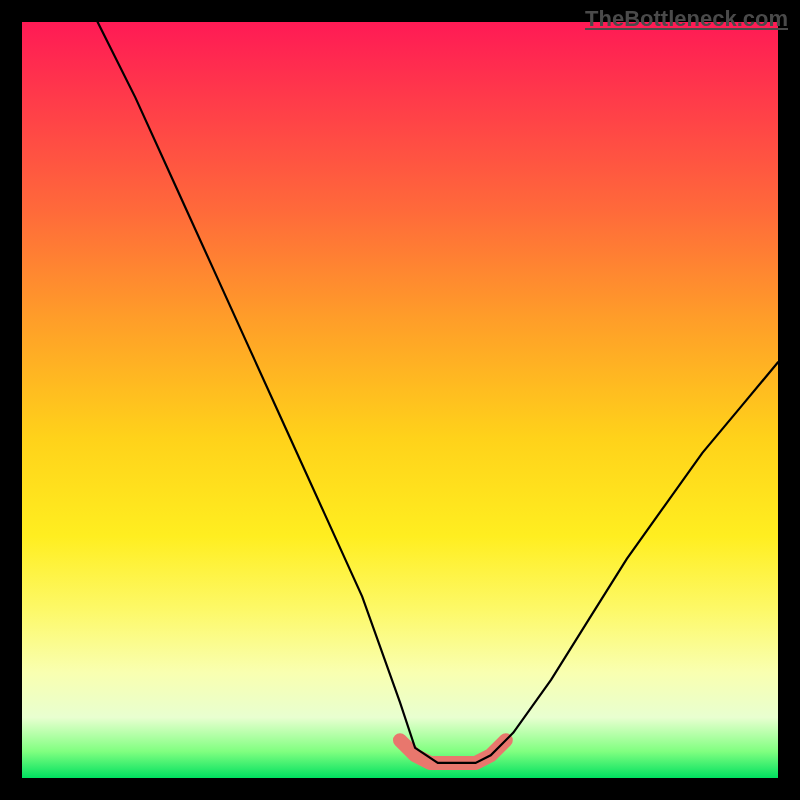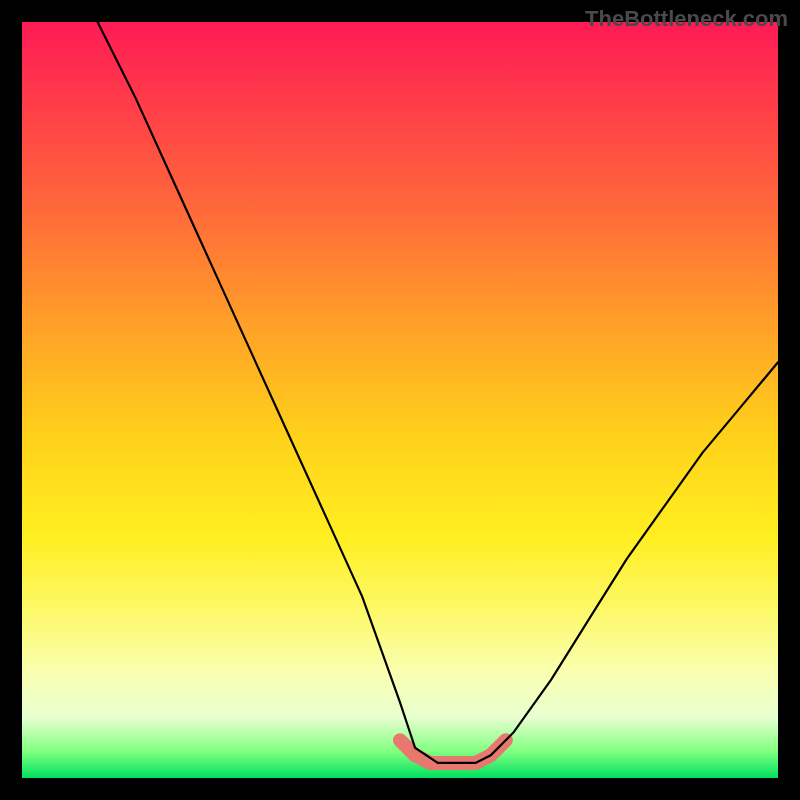--- a/index.html
+++ b/index.html
@@ -12,20 +12,21 @@
     font-family: Arial, Helvetica, sans-serif;
   }
   .watermark {
     position: absolute;
     top: 6px;
     right: 12px;
     color: #4a4a4a;
     font-size: 22px;
     font-weight: bold;
     z-index: 10;
+    text-decoration: underline;
   }
   .plot-area {
     position: absolute;
     left: 22px;
     top: 22px;
     width: 756px;
     height: 756px;
     overflow: hidden;
   }
   .gradient-bg {

